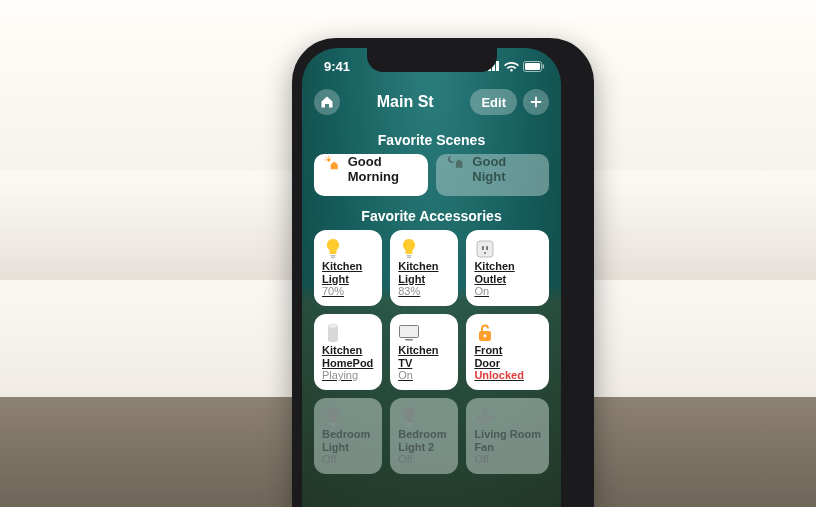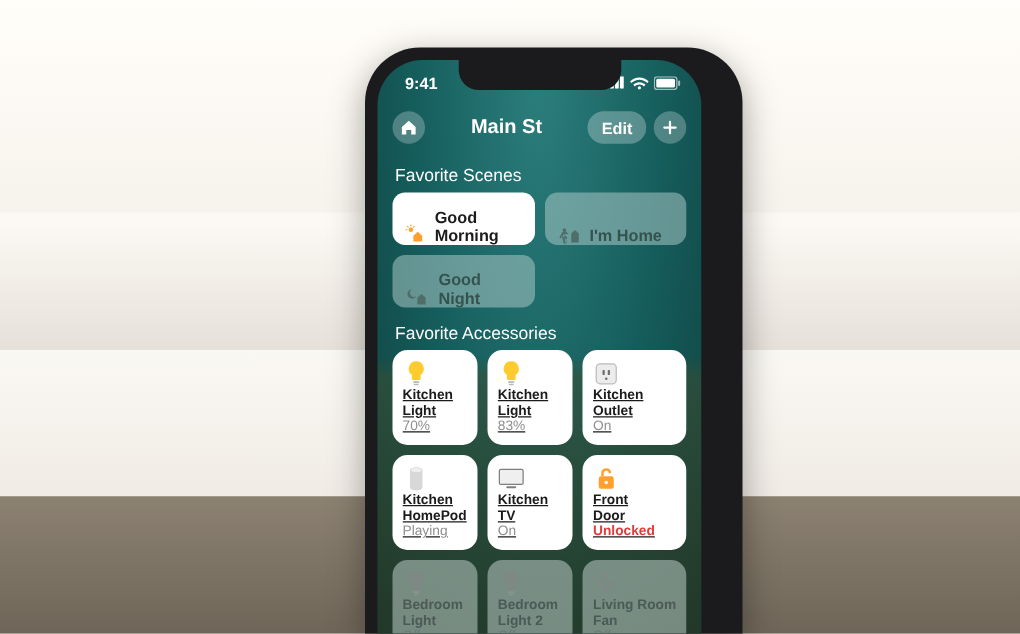--- a/index.html
+++ b/index.html
@@ -63,30 +63,30 @@
 }
 .edit-btn {
   height: 26px; padding: 0 11px; border-radius: 13px;
   background: rgba(255,255,255,.28);
   display: flex; align-items: center; justify-content: center;
   font-size: 13px; font-weight: 700; color: #fff;
 }
 
 .section-header {
   padding: 12px 14px 6px;
-  font-size: 14px; font-weight: 400;
+  font-size: 14px; font-weight: 700; text-align: center;
 }
 
 .scenes {
   display: grid; grid-template-columns: repeat(2, 1fr);
   gap: 8px; padding: 0 12px;
 }
 .scene {
   height: 42px; border-radius: 10px;
-  display: flex; align-items: flex-end; gap: 8px;
+  display: flex; align-items: flex-start; gap: 8px;
   padding: 0 10px; font-size: 13px; font-weight: 700;
 }
 .scene.active { background: #fff; color: #1b1b1b; }
 .scene.dim { background: rgba(167,199,197,.55); color: #34534f; }
 
 .accs {
   display: grid; grid-template-columns: repeat(3, 1fr);
   gap: 8px; padding: 0 12px;
 }
 .acc {
@@ -179,27 +179,20 @@
                 <line x1="6" y1="1" x2="6" y2="0"></line>
                 <line x1="2" y1="5" x2="1" y2="5"></line>
                 <line x1="3.3" y1="2.3" x2="2.5" y2="1.5"></line>
                 <line x1="8.7" y1="2.3" x2="9.5" y2="1.5"></line>
               </g>
               <path fill="#ff9f2e" d="M13 7l-4.5 4v6h9v-6z"></path>
             </svg>
           <span>Good Morning</span>
         </div>
         <div class="scene dim">
-          <svg width="18" height="16" viewBox="0 0 18 16">
-              <path fill="#4f6e6a" d="M4 4a1.5 1.5 0 113 0 1.5 1.5 0 01-3 0zm1 11l-1.8-5 2-2 .6 1.8-2 2v3H5v-4l2-2-1.3-1.5H2V7.3L4.5 5 7 5.5 9.5 10l-1.3.7L7.5 9 6 15z" transform="scale(-1,1) translate(-11,0)"></path>
-              <path fill="#4f6e6a" d="M14 4l-3 2.7v7.3h6V6.7z"></path>
-            </svg>
-          <span>I'm Home</span>
-        </div>
-        <div class="scene dim">
           <svg width="20" height="16" viewBox="0 0 20 16">
               <path fill="#4f6e6a" d="M6 1a4 4 0 103.5 6A3 3 0 016 1z"></path>
               <path fill="#4f6e6a" d="M14 5l-3.5 3v6h7V8z"></path>
             </svg>
           <span style="overflow:hidden;text-overflow:ellipsis;">Good Night</span>
         </div>
       </div>
 
       <div class="section-header">Favorite Accessories</div>
 

